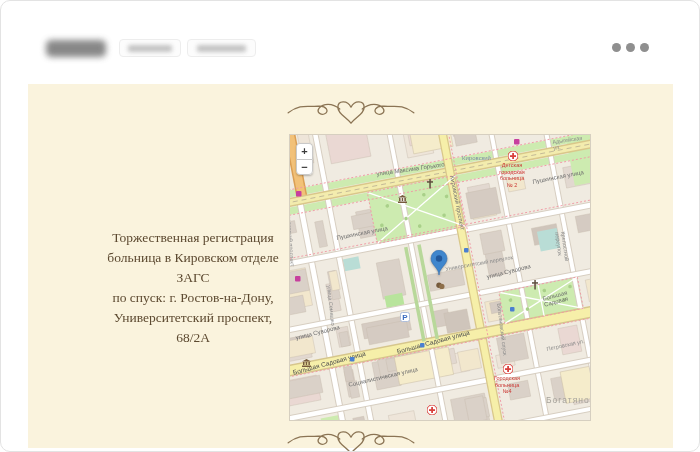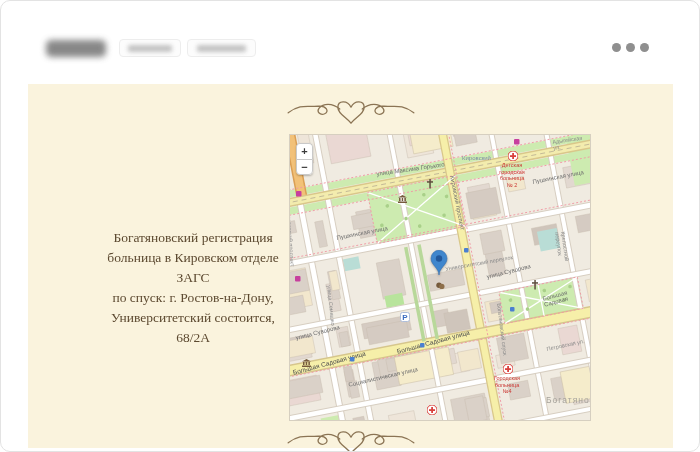--- a/index.html
+++ b/index.html
@@ -57,25 +57,25 @@
 
   <svg class="flourish top" viewBox="0 0 140 32">
     <g fill="none" stroke="#8b7454" stroke-width="1.4" stroke-linecap="round">
       <path d="M70 13 C66 5 56 6 56 13 C56 20 64 23 70 30 C76 23 84 20 84 13 C84 6 74 5 70 13"></path>
       <path d="M58 15 C50 8 40 9 36 14 C33 18 37 22 42 20 C47 18 44 11 35 12 C24 13 16 9 3 19"></path>
       <path d="M82 15 C90 8 100 9 104 14 C107 18 103 22 98 20 C93 18 96 11 105 12 C116 13 124 9 137 19"></path>
     </g>
   </svg>
 
   <div class="invite">
-      <div>Богатяновский регистрация</div>
+      <div>Торжественная регистрация</div>
       <div>больница в Кировском отделе</div>
       <div>ЗАГС</div>
       <div>по спуск: г. Ростов-на-Дону,</div>
-      <div>Университетский состоится,</div>
+      <div>Университетский проспект,</div>
       <div>68/2А</div>
     </div>
 
   <div class="map">
     <svg class="base" width="302" height="287" viewBox="0 0 302 287">
       <rect x="-20" y="-20" width="342" height="327" fill="#f0ebe1"></rect>
       <g transform="rotate(-11 151 143)">
         <g id="bldg">
             <rect x="-10.3" y="-36.4" width="31.9" height="46.8" fill="#eee5d9" stroke="#c6bbae" stroke-width="0.4"></rect>
             <rect x="-39.2" y="-40.2" width="51.4" height="62.1" fill="#d5cbc2" stroke="#c6bbae" stroke-width="0.4"></rect>

